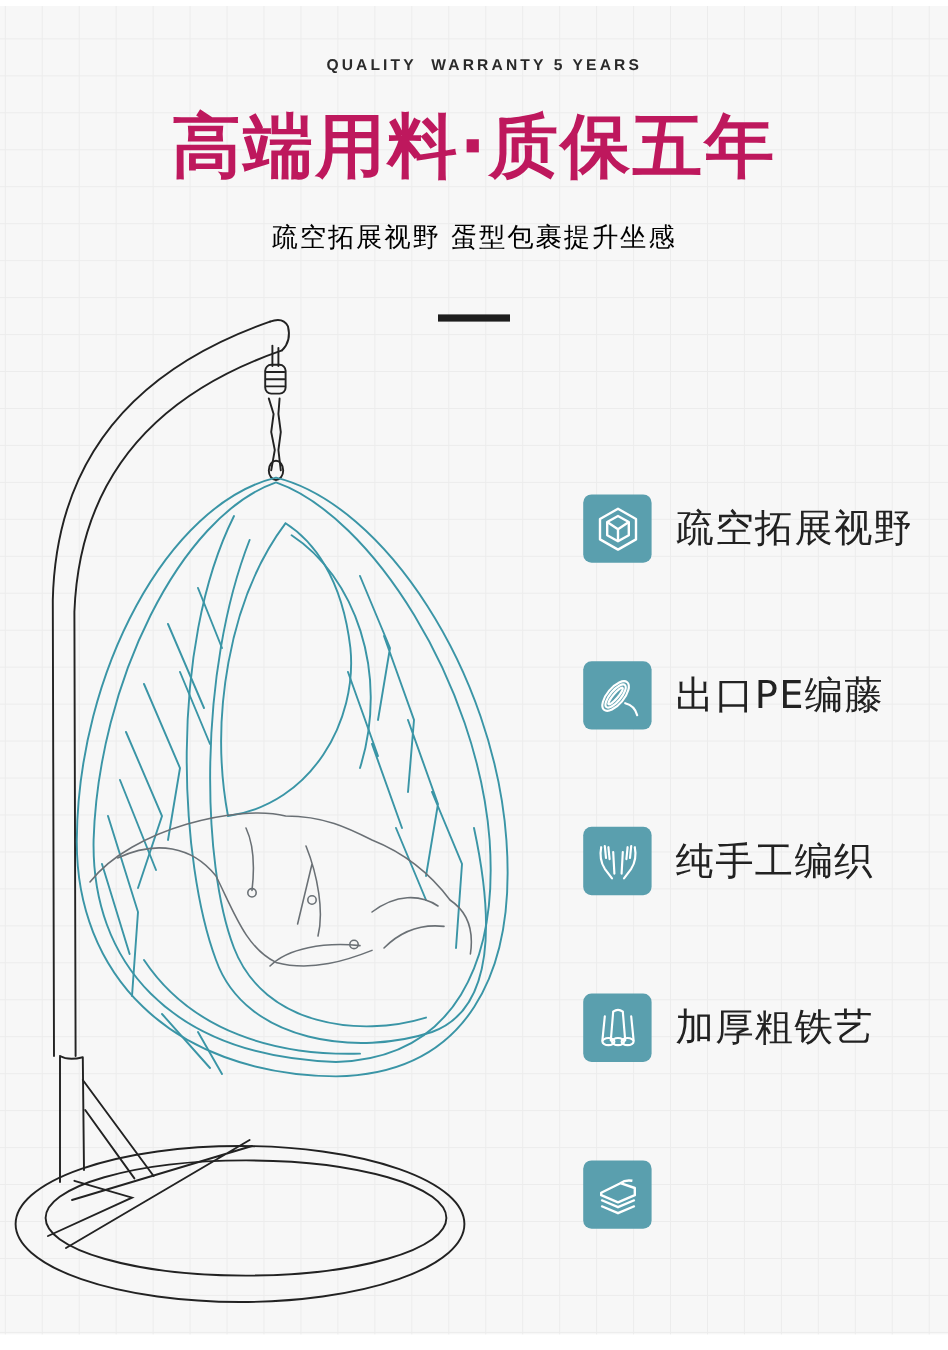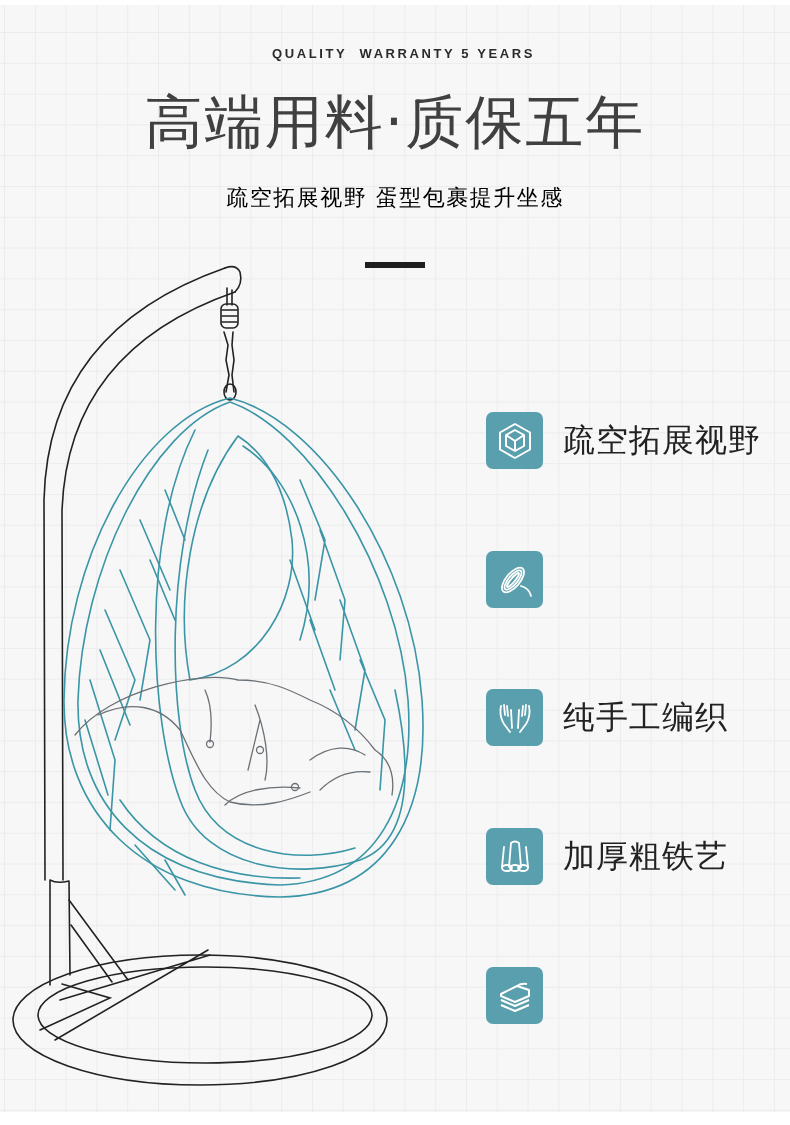--- a/index.html
+++ b/index.html
@@ -17,21 +17,21 @@
     background-size: 30.8px 30.8px;
     background-position: 4px 27px;
   }
   .eyebrow {
     position: absolute; left: 0; right: 0; top: 46px; text-align: center;
     font-family: "Liberation Sans", sans-serif; font-size: 13px; font-weight: bold;
     letter-spacing: 2.6px; color: #2a2a2a; margin-left: 17px;
   }
   .title {
     position: absolute; left: 0; right: 0; top: 82px; text-align: center;
-    font-size: 58px; font-weight: normal; color: #404040; letter-spacing: 2px; line-height: 80px;
+    font-size: 58px; font-weight: bold; color: #be185d; letter-spacing: 2px; line-height: 80px;
   }
   .subtitle {
     position: absolute; left: 0; right: 0; top: 183px; text-align: center;
     font-size: 22px; color: #000000; letter-spacing: 1.5px;
   }
   .divider {
     position: absolute; left: 365px; top: 262px; width: 60px; height: 6px; background: #1e1e1e;
   }
   .illustration { position: absolute; left: 0; top: 0; width: 790px; height: 1125px; }
   .features { position: absolute; left: 486px; top: 412px; }
@@ -128,20 +128,21 @@
 
   <div class="feature" style="top:139px">
     <div class="feature-icon">
       <svg width="40" height="40" viewBox="0 0 40 40" fill="none" stroke="#fff" stroke-width="1.8" stroke-linecap="round">
         <ellipse cx="18" cy="20" rx="7" ry="15" transform="rotate(40 18 20)"></ellipse>
         <ellipse cx="18" cy="20" rx="4.5" ry="12" transform="rotate(40 18 20)"></ellipse>
         <ellipse cx="18" cy="20" rx="2" ry="9" transform="rotate(40 18 20)"></ellipse>
         <path d="M26 26 Q34 28 36 36"></path>
       </svg>
     </div>
+    <div class="feature-label">出口PE编藤</div>
   </div>
 
   <div class="feature" style="top:277px">
     <div class="feature-icon">
       <svg width="40" height="40" viewBox="0 0 40 40" fill="none" stroke="#fff" stroke-width="1.8" stroke-linecap="round" stroke-linejoin="round">
         <path d="M6 8 Q4 18 9 26 L15 34 M9 7 L10 17 M12 8 L13 18 M16 12 L17 30"></path>
         <path d="M34 8 Q36 18 31 26 L25 34 M31 7 L30 17 M28 8 L27 18 M24 12 L23 30"></path>
       </svg>
     </div>
     <div class="feature-label">纯手工编织</div>

